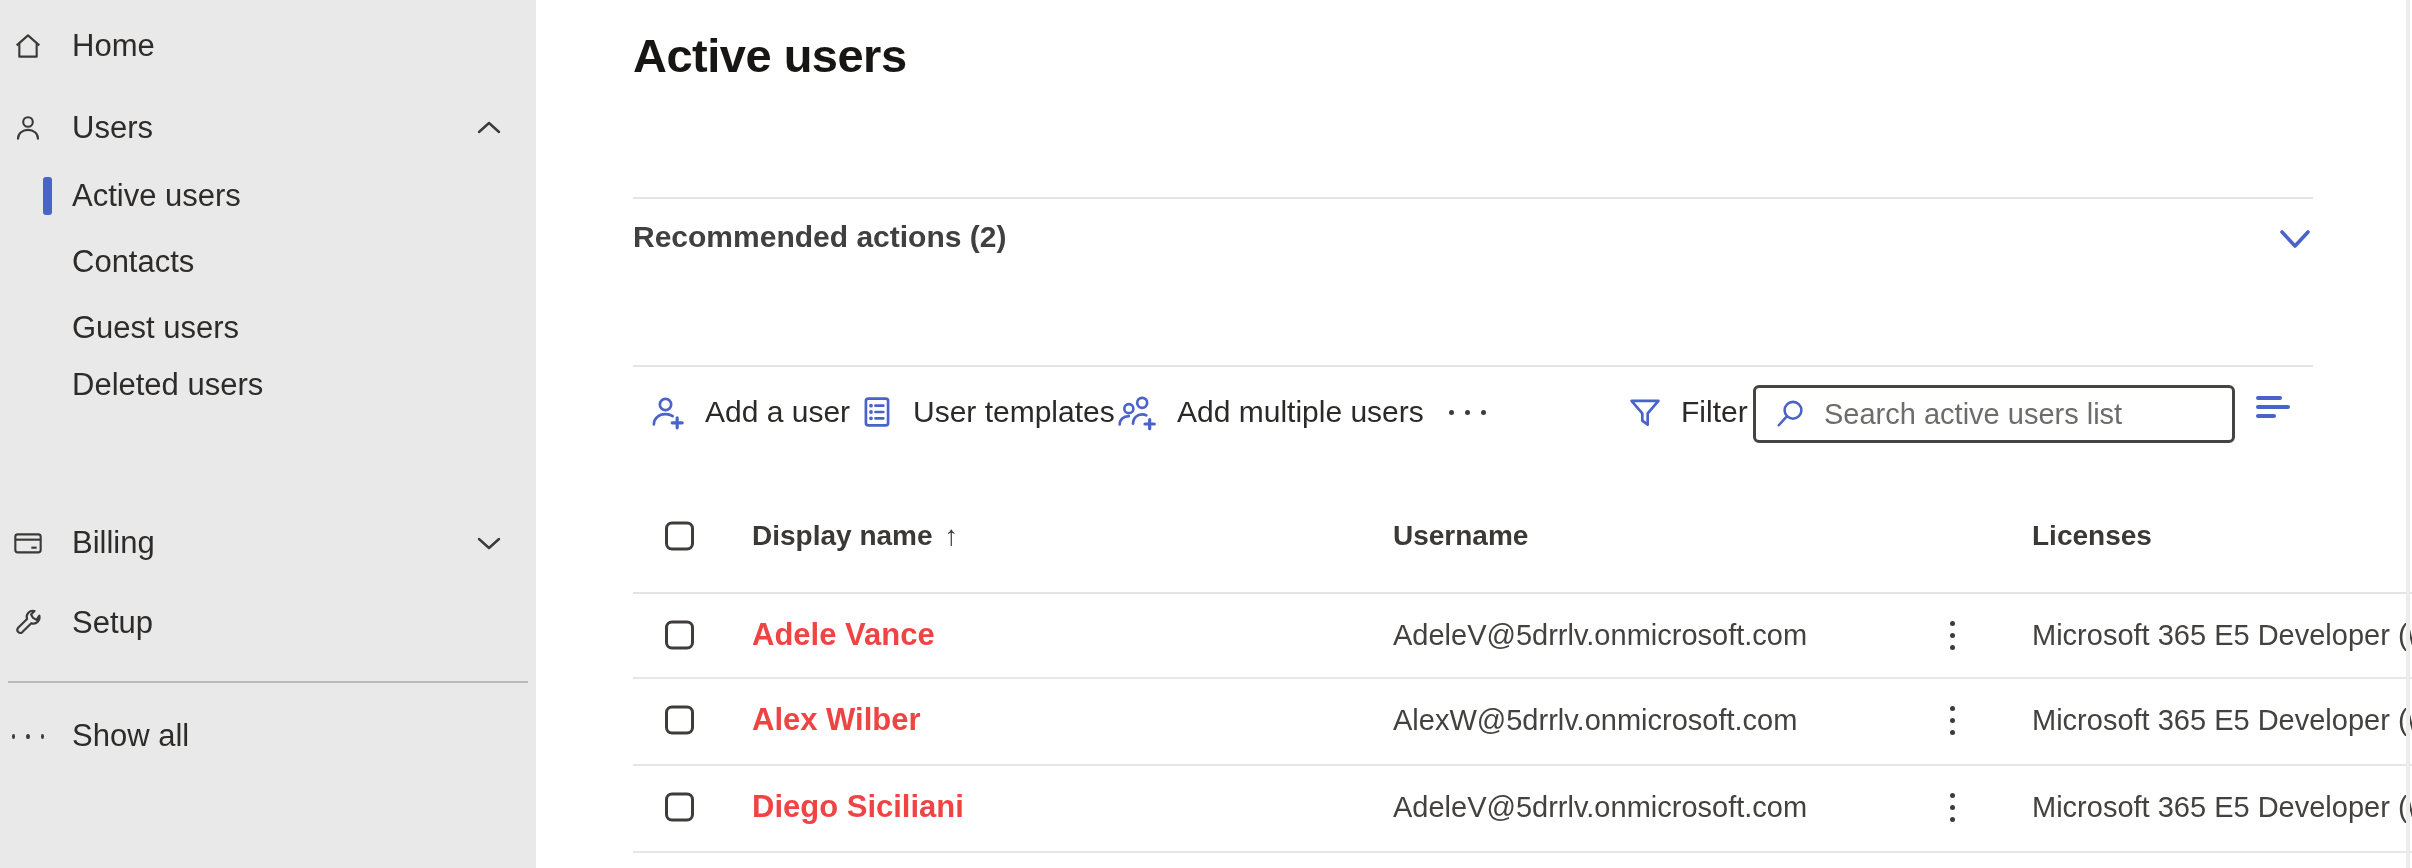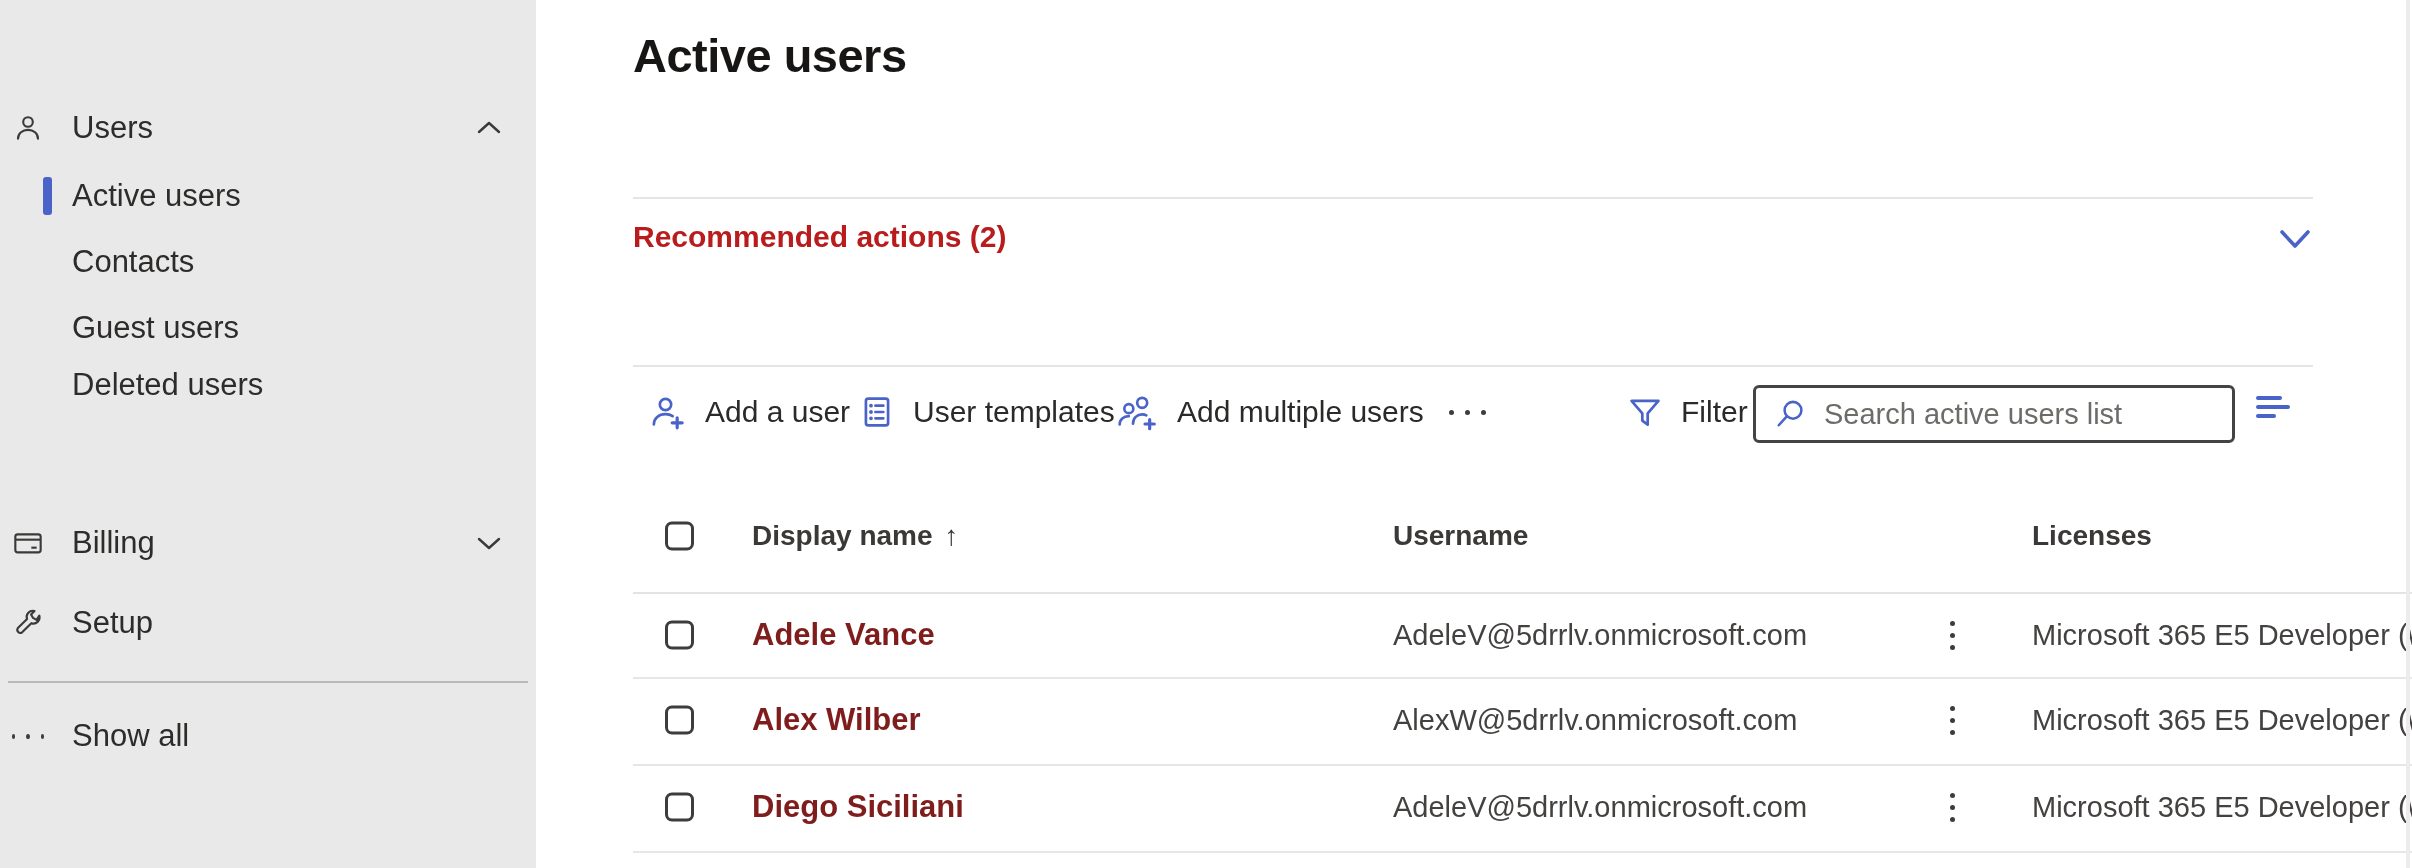--- a/index.html
+++ b/index.html
@@ -22,21 +22,21 @@
   .nav-chevron{position:absolute;left:476px;top:50%;transform:translateY(-50%);width:26px;height:18px;}
   .nav-chevron svg{width:26px;height:18px;display:block;}
   .accent-bar{position:absolute;left:43px;top:11px;width:9px;height:38px;border-radius:3px;background:#4a63c9;}
   .sidebar-divider{position:absolute;left:8px;top:681px;width:520px;height:2px;background:#bcbab8;}
   .dots-h{display:flex;gap:11px;align-items:center;height:100%;}
   .dots-h i{width:5px;height:5px;border-radius:50%;background:#3d3c3a;display:block;}
 
   
   .page-title{left:633px;top:28px;font-size:47px;font-weight:700;color:#171615;letter-spacing:-0.5px;}
   .hdivider{height:2px;background:#e7e5e3;}
-  .rec-label{left:633px;top:220px;font-size:30px;font-weight:700;color:#b91c1c;}
+  .rec-label{left:633px;top:220px;font-size:30px;font-weight:700;color:#404040;}
   .rec-chevron{left:2278px;top:224px;width:34px;height:30px;cursor:pointer;}
   .rec-chevron svg{width:34px;height:30px;display:block;}
 
   
   .tb-btn{position:absolute;top:380px;height:64px;display:flex;align-items:center;gap:17px;cursor:pointer;}
   .tb-btn svg{display:block;}
   .tb-label{font-size:30px;color:#2b2a29;white-space:nowrap;}
   .search-box{left:1753px;top:385px;width:482px;height:58px;border:3px solid #454442;border-radius:6px;
     background:#fff;box-sizing:border-box;display:flex;align-items:center;}
   .search-box svg{margin-left:16px;flex:none;}
@@ -52,35 +52,44 @@
   
   .checkbox{width:29px;height:29px;border:3px solid #3e3d3b;border-radius:7px;background:#fff;
     box-sizing:border-box;cursor:pointer;}
   .thead{left:633px;top:500px;width:1779px;height:72px;}
   .th{position:absolute;top:50%;transform:translateY(-50%);font-size:28px;font-weight:700;color:#3a3938;
     white-space:nowrap;cursor:pointer;}
   .sort-arrow{font-weight:400;color:#3a3938;margin-left:12px;font-size:28px;}
   .trow{left:633px;width:1779px;height:82px;}
   .trow .checkbox{position:absolute;left:32px;top:50%;transform:translateY(-50%);}
   .cell-name{position:absolute;left:119px;top:50%;transform:translateY(-50%);
-    font-size:31px;font-weight:700;color:#7f1d1d;white-space:nowrap;cursor:pointer;}
+    font-size:31px;font-weight:700;color:#ef4444;white-space:nowrap;cursor:pointer;}
   .kebab{position:absolute;left:1305px;top:50%;transform:translateY(-50%);width:28px;height:44px;
     display:flex;flex-direction:column;align-items:center;justify-content:center;gap:7px;cursor:pointer;}
   .kebab i{width:5px;height:5px;border-radius:50%;background:#3d3c3a;display:block;}
   .cell-user{position:absolute;left:760px;top:50%;transform:translateY(-50%);
     font-size:29px;color:#444240;white-space:nowrap;}
   .cell-lic{position:absolute;left:1399px;top:50%;transform:translateY(-50%);
     font-size:29px;color:#444240;white-space:nowrap;}
   .right-edge{left:2406px;top:0;width:4px;height:868px;background:#ececec;}
 </style>
 </head>
 <body>
 
 <nav class="abs sidebar">
 
+  <div class="nav-item" style="top:16px;">
+    <span class="nav-icon">
+      <svg viewBox="0 0 24 24" fill="none" stroke="#3b3a39" stroke-width="1.6" stroke-linejoin="round">
+        <path d="M3.5 11.5 L12 4 L20.5 11.5"></path>
+          <path d="M5.5 10 V20 h13 V10"></path>
+      </svg>
+    </span>
+    <span class="nav-label">Home</span>
+  </div>
 
   <div class="nav-item" style="top:98px;">
     <span class="nav-icon">
       <svg viewBox="0 0 24 24" fill="none" stroke="#3b3a39" stroke-width="1.6" stroke-linecap="round">
         <circle cx="12" cy="7.5" r="3.6"></circle>
           <path d="M4.5 20 c0-4 3.4-6.6 7.5-6.6 s7.5 2.6 7.5 6.6"></path>
       </svg>
     </span>
     <span class="nav-label">Users</span>
     <span class="nav-chevron">

